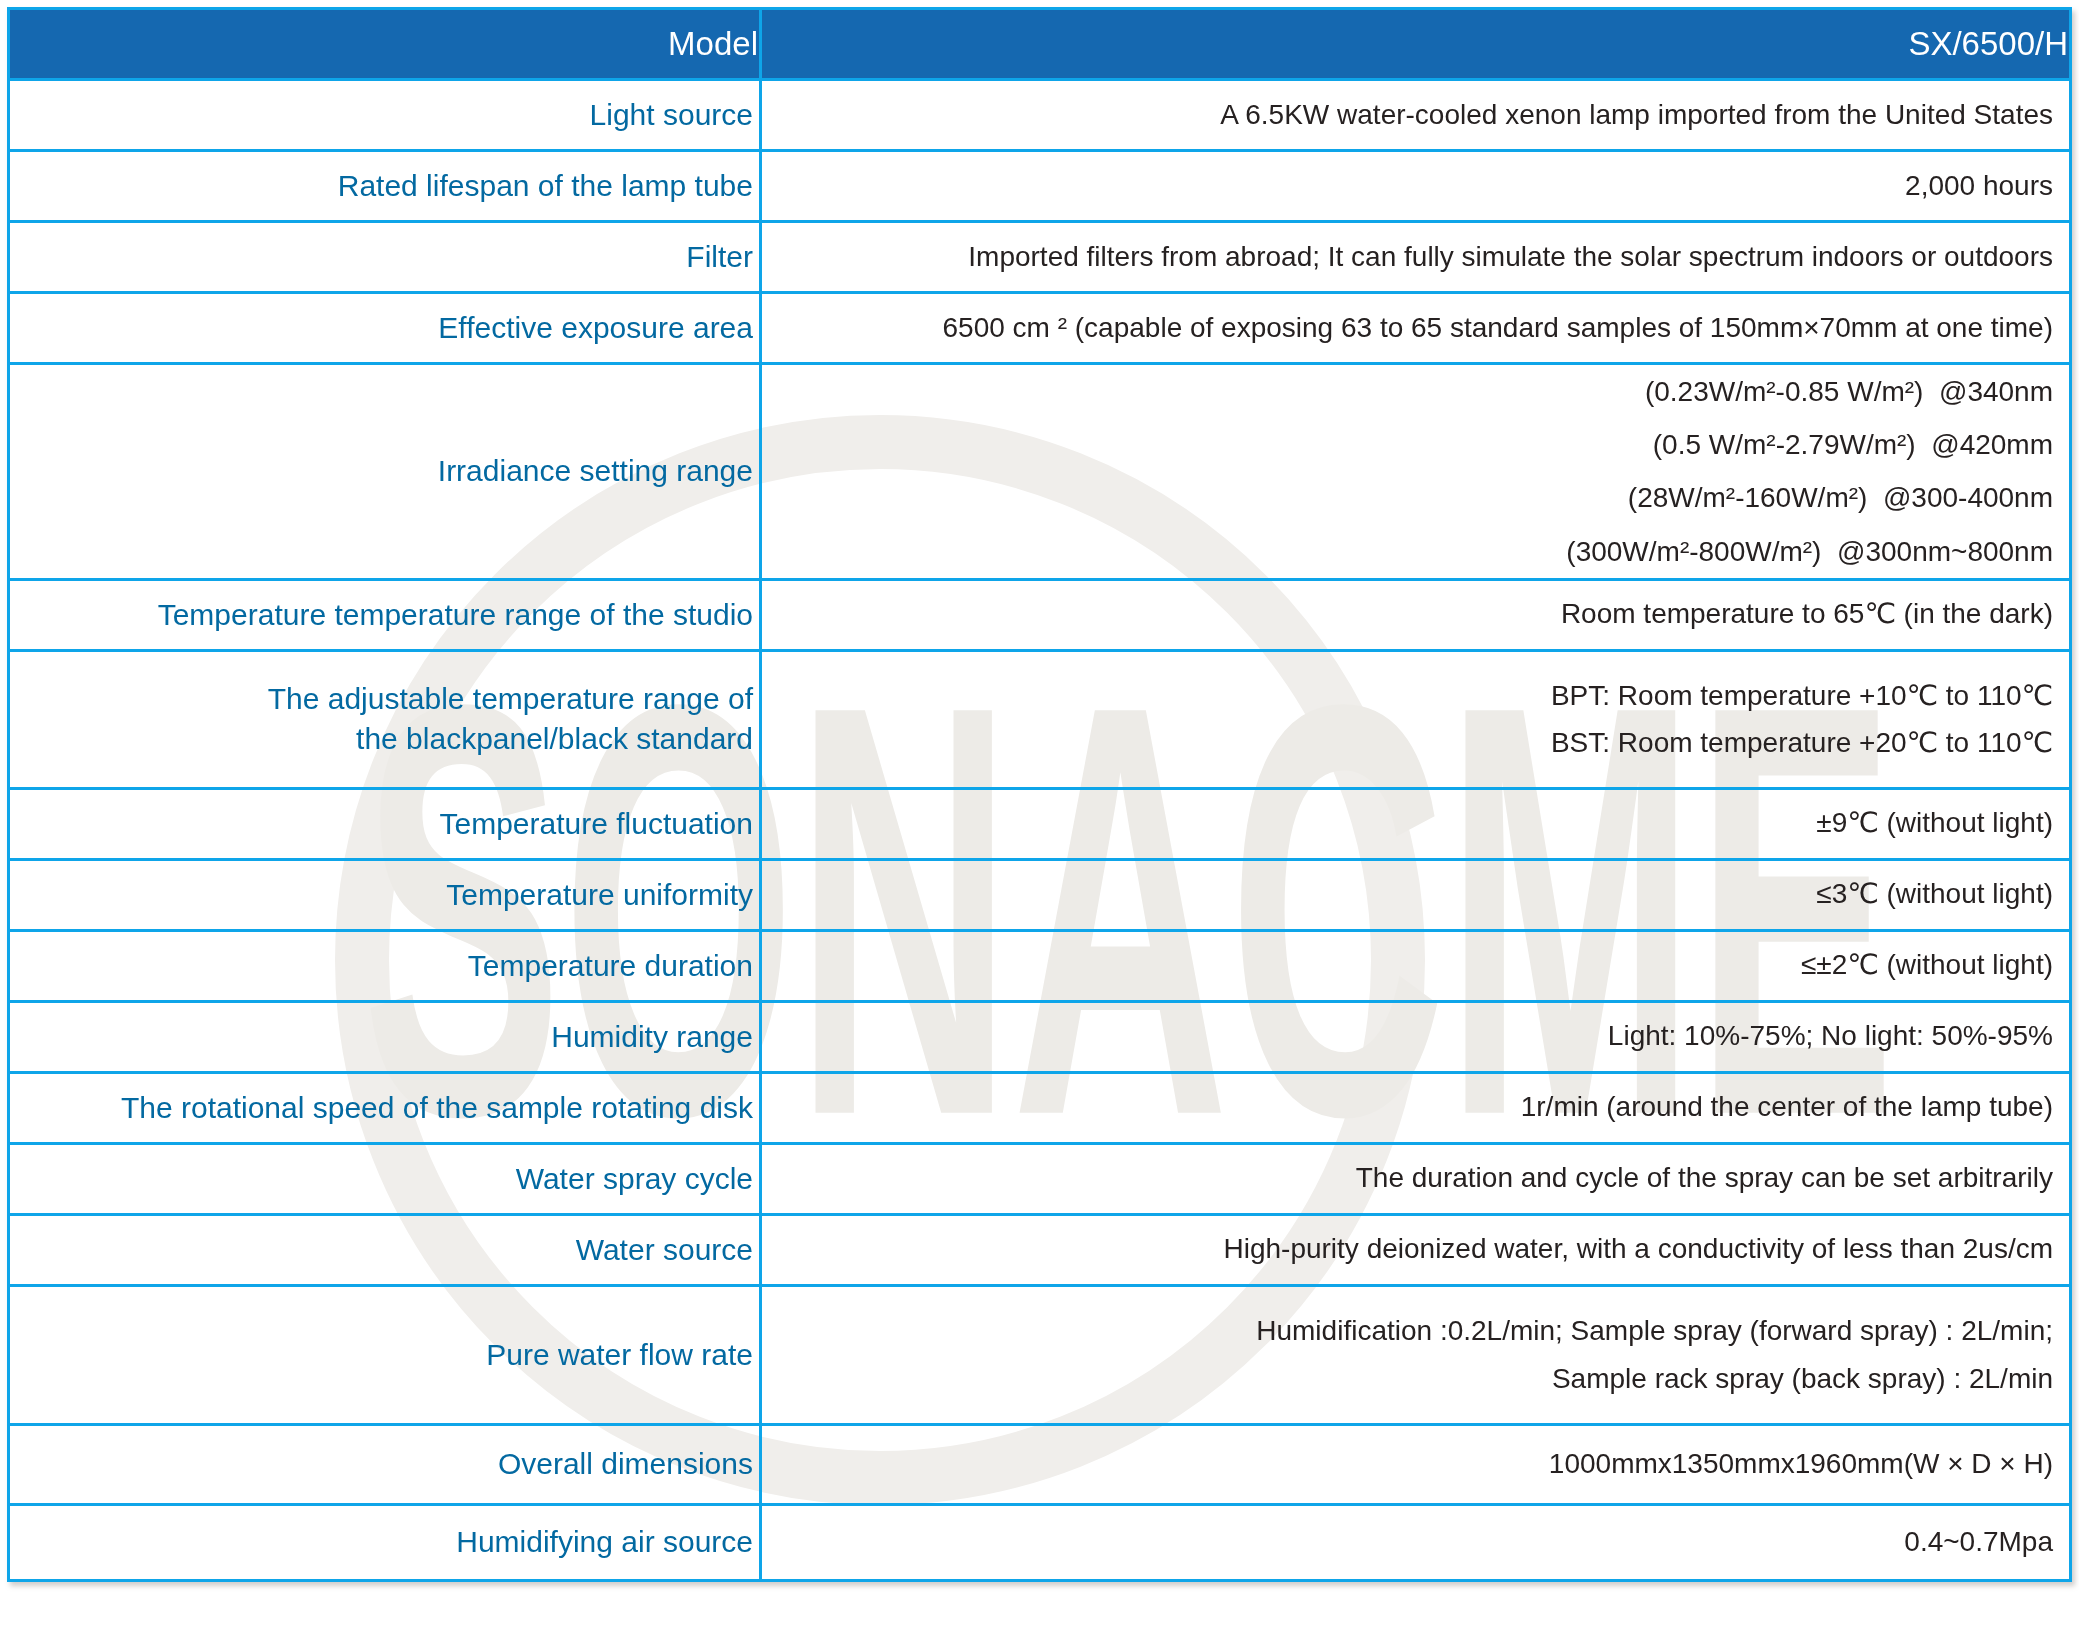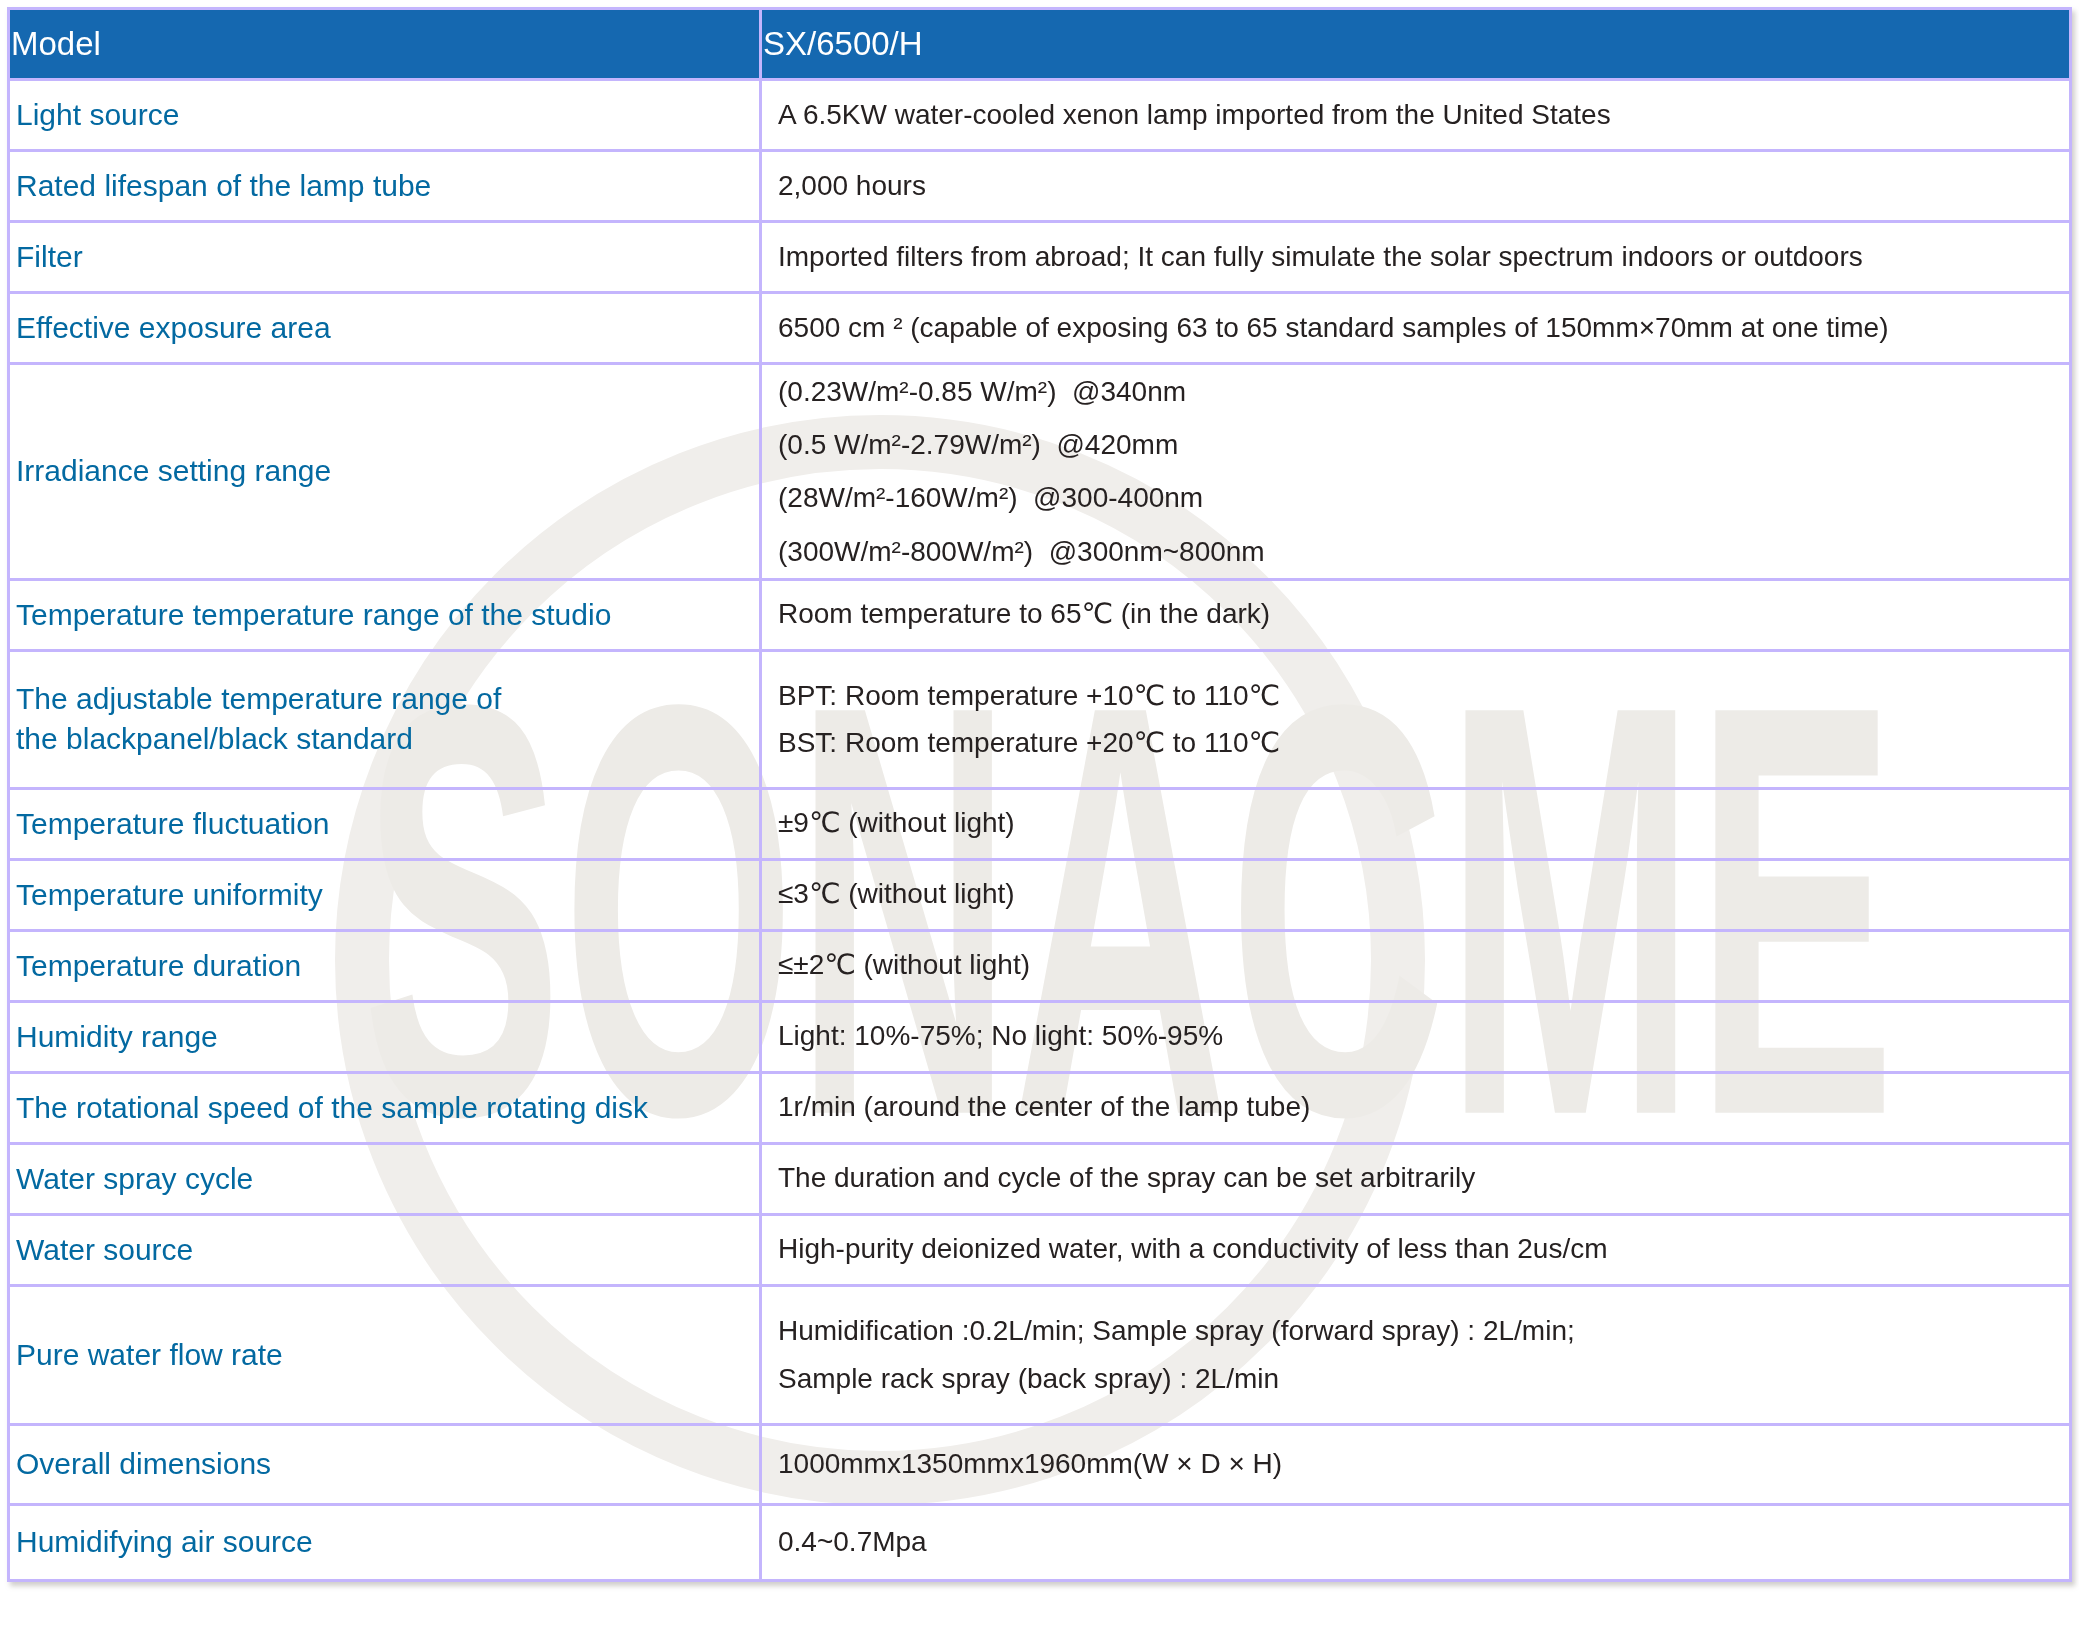--- a/index.html
+++ b/index.html
@@ -40,22 +40,22 @@
     width: 2065px;
     z-index: 1;
     border-collapse: collapse;
     table-layout: fixed;
     background: transparent;
     border: 3px solid #a09d9b;
     box-shadow: 3px 4px 5px rgba(120, 114, 110, 0.35);
   }
   col.c1 { width: 752px; }
   th, td {
-    border: 3px solid #c4b5fd;
-    text-align: left;
+    border: 3px solid #0ea5e9;
+    text-align: right;
     vertical-align: middle;
     white-space: pre-line;
     overflow: hidden;
     margin-top: 32px;
   }
   th {
     background: #1568b0;
     color: #ffffff;
     font-size: 33px;
     font-weight: 400;

